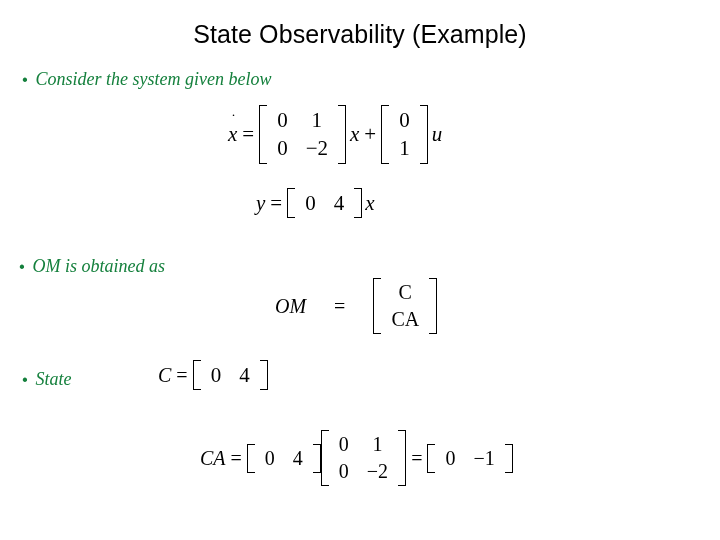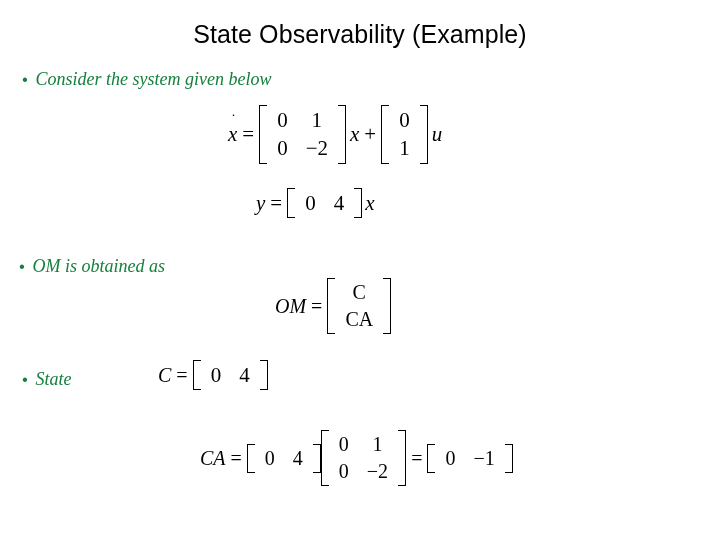--- a/index.html
+++ b/index.html
@@ -119,20 +119,21 @@
   }
   .eq-out {
     top: 188px;
     left: 256px;
     font-size: 21px;
   }
   .eq-om {
     top: 278px;
     left: 275px;
     font-size: 20px;
+    gap: 23px;
   }
   .eq-c {
     top: 360px;
     left: 158px;
     font-size: 20px;
   }
   .eq-ca {
     top: 430px;
     left: 200px;
     font-size: 20px;

